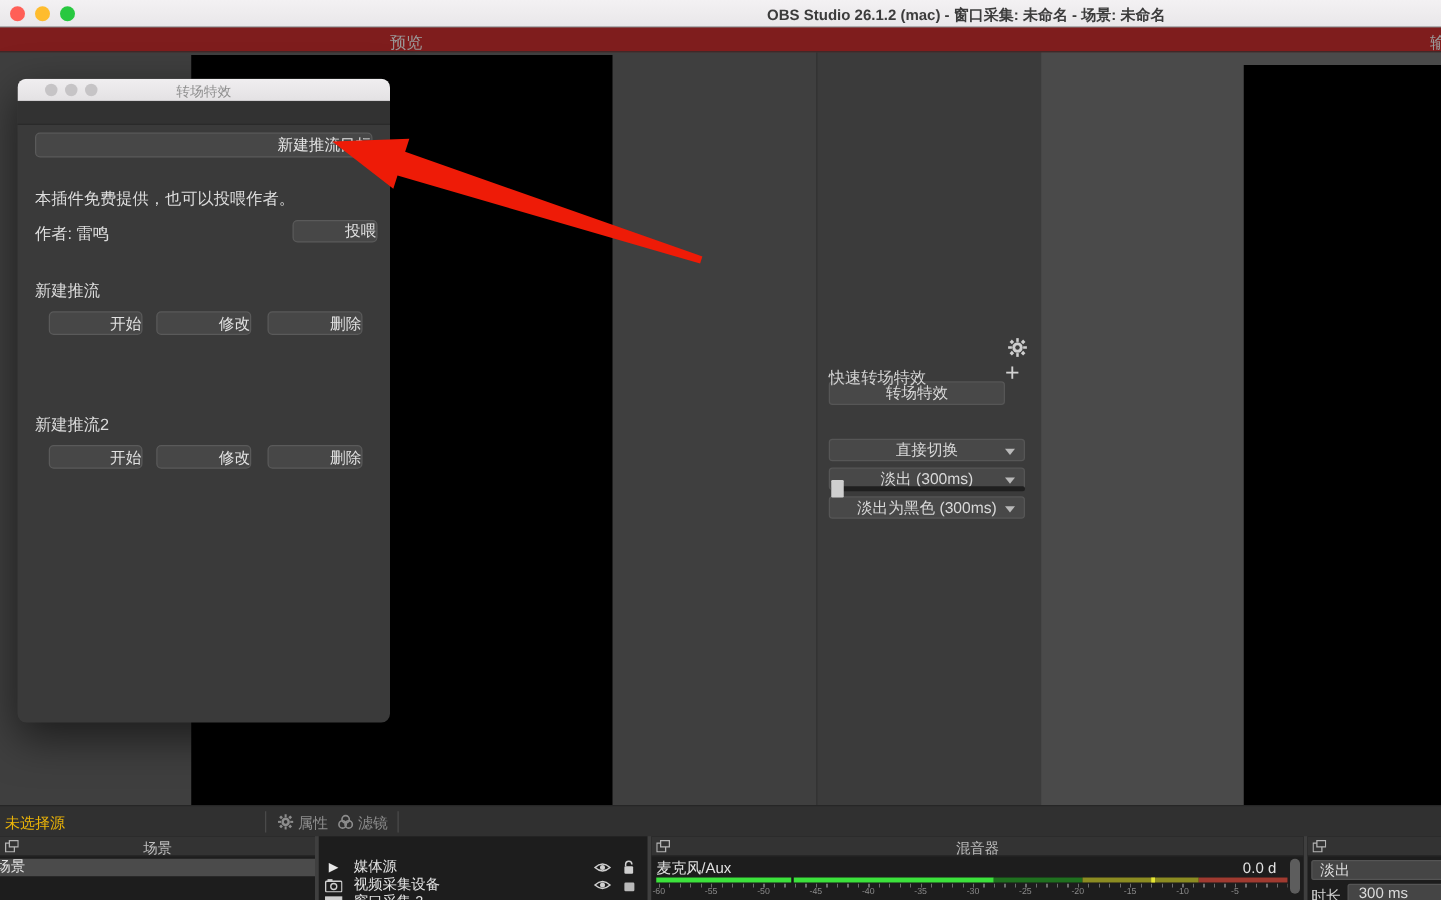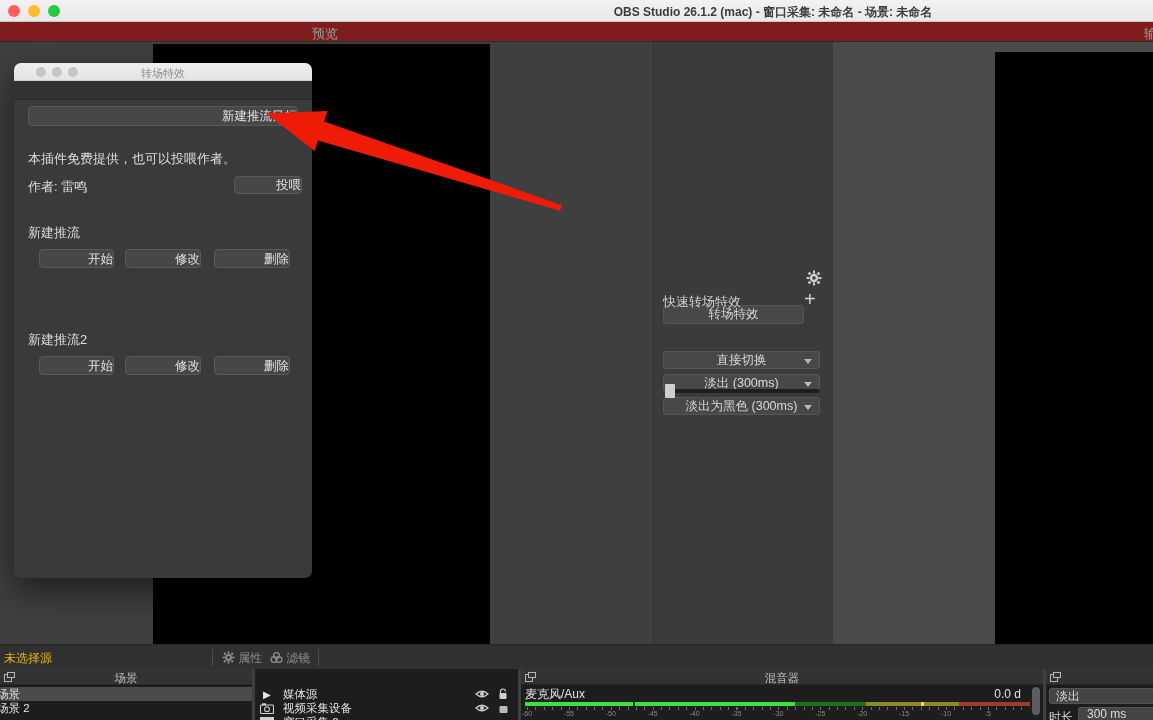--- a/index.html
+++ b/index.html
@@ -193,23 +193,20 @@
       <svg width="11" height="10" viewBox="0 0 11 10">
           <rect x="0.5" y="2.5" width="7" height="7" fill="none" stroke="#b5b5b5"></rect>
           <rect x="3.5" y="0.5" width="7" height="5" fill="#333" stroke="#b5b5b5"></rect>
         </svg>
     </span>
     <span class="dock-title">场景</span>
   </div>
   <div class="row sel" style="top:18px;">
     <span style="margin-left:-3px;">场景</span>
   </div>
-  <div class="row" style="top:32px;">
-    <span style="margin-left:-3px;">场景 2</span>
-  </div>
 </div>
 
 <div class="abs dock" style="left:255px; width:263px;">
   <div class="row" style="top:18px;">
     <span class="srcicon" style="left:8px; font-size:10px; color:#e8e8e8;">▶</span>
     <span style="margin-left:28px;">媒体源</span>
     <span class="srcicon" style="left:220px;">
       <svg width="14" height="12" viewBox="0 0 14 12">
           <path d="M1 6 Q7 0.5 13 6 Q7 11.5 1 6 Z" fill="none" stroke="#cfcfcf" stroke-width="1.2"></path>
           <circle cx="7" cy="6" r="2" fill="#cfcfcf"></circle>

